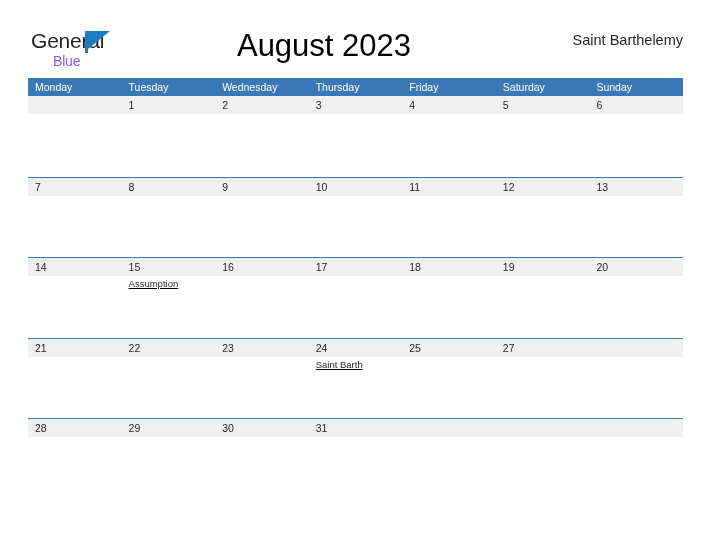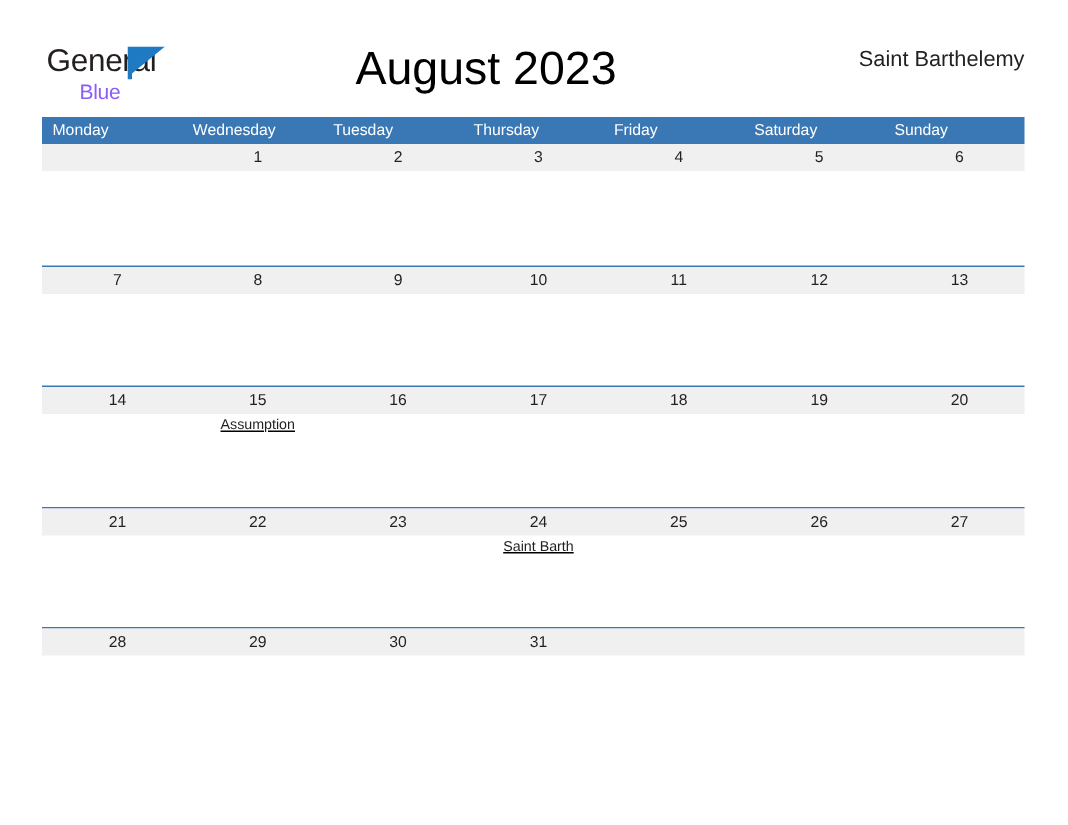--- a/index.html
+++ b/index.html
@@ -84,21 +84,20 @@
     color: #231f20;
     white-space: nowrap;
   }
 
   
   .calendar {
     position: absolute;
     left: 28px;
     top: 78px;
     width: 655px;
-    text-align: center;
   }
 
   .dow-row {
     display: flex;
     width: 655px;
     height: 18px;
     background: #3a78b5;
   }
   .dow-cell {
     width: 93.57px;
@@ -184,22 +183,22 @@
     <div class="month-title">August 2023</div>
 
     <div class="region-title">Saint Barthelemy</div>
 
   </div>
 
   <div class="calendar">
 
     <div class="dow-row">
       <div class="dow-cell">Monday</div>
+      <div class="dow-cell">Tuesday</div>
       <div class="dow-cell">Wednesday</div>
-      <div class="dow-cell">Tuesday</div>
       <div class="dow-cell">Thursday</div>
       <div class="dow-cell">Friday</div>
       <div class="dow-cell">Saturday</div>
       <div class="dow-cell">Sunday</div>
     </div>
 
     <div id="weeks-container">
         <div class="week-row first">
           <div class="week-band"></div>
           <div class="week-cells">
@@ -320,24 +319,20 @@
               <div class="day-num">24</div>
               <div class="day-events">
                 <div class="event">Saint Barth</div>
               </div>
             </div>
             <div class="day-cell">
               <div class="day-num">25</div>
               <div class="day-events"></div>
             </div>
             <div class="day-cell">
-              <div class="day-num">26</div>
-              <div class="day-events"></div>
-            </div>
-            <div class="day-cell">
               <div class="day-num">27</div>
               <div class="day-events"></div>
             </div>
           </div>
         </div>
         <div class="week-row">
           <div class="week-band"></div>
           <div class="week-cells">
             <div class="day-cell">
               <div class="day-num">28</div>

